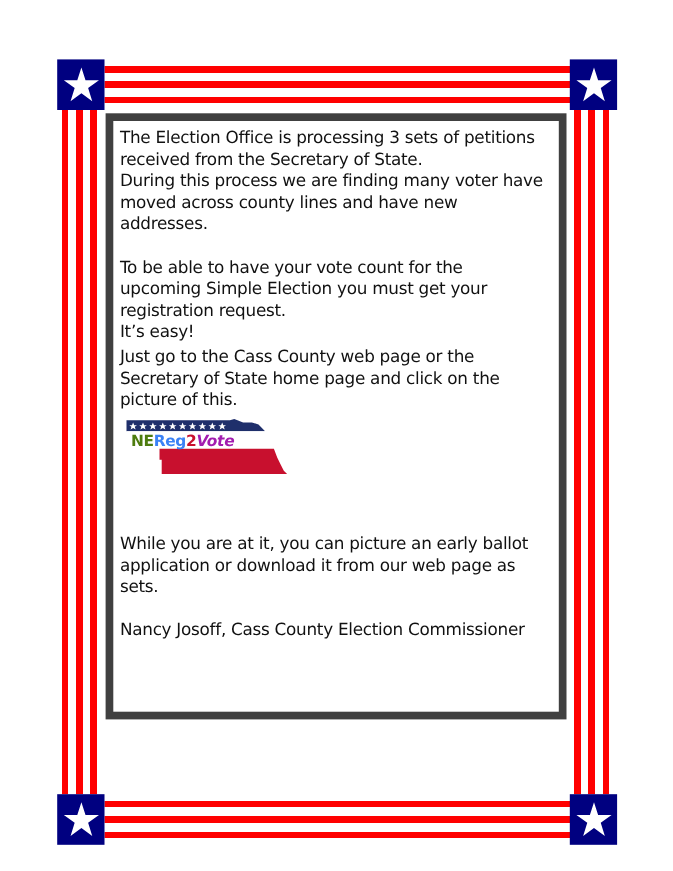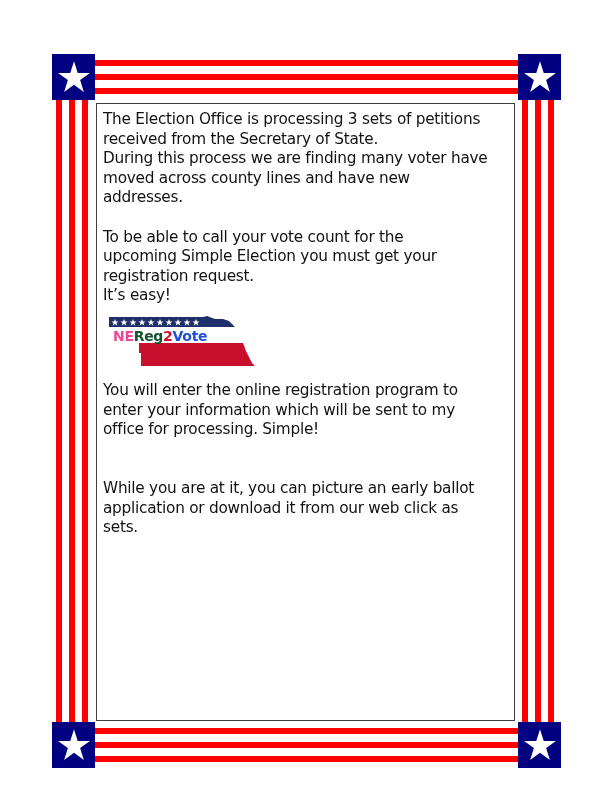--- a/index.html
+++ b/index.html
@@ -73,22 +73,22 @@
     .star-box.tr { left: 518px; top: 54px; }
     .star-box.bl { left: 52px; top: 722px; }
     .star-box.br { left: 518px; top: 722px; }
 
     
     .content-box {
       position: absolute;
       left: 96px;
       top: 103px;
       width: 419px;
-      height: 618px;
-      border: 1px solid #404040;
+      height: 551px;
+      border: 7px solid #404040;
       background: #ffffff;
       box-sizing: border-box;
       padding: 6px 6px 0 6px;
       color: #111111;
       font-family: "DejaVu Sans", sans-serif;
       font-size: 15.3px;
       line-height: 19.6px;
       letter-spacing: -0.25px;
     }
     .para { margin: 0; white-space: pre-line; }
@@ -107,24 +107,24 @@
       position: absolute;
       left: 6px;
       top: 13px;
       font-family: "DejaVu Sans", sans-serif;
       font-weight: bold;
       font-size: 14px;
       letter-spacing: -0.3px;
       line-height: 16px;
       white-space: nowrap;
     }
-    .logo-ne { color: #ec4899; }
-    .logo-reg { color: #14532d; }
+    .logo-ne { color: #4d7c0f; }
+    .logo-reg { color: #3b82f6; }
     .logo-two { color: #c8102e; }
-    .logo-vote { color: #1d4ed8; }
+    .logo-vote { color: #a21caf; font-style: italic; }
   </style>
 </head>
 <body>
 
 <div class="page">
 
   <div class="hband top"></div>
   <div class="hband bottom"></div>
   <div class="vband left"></div>
   <div class="vband right"></div>
@@ -153,27 +153,30 @@
   <div class="content-box">
 
     <p class="para"><span>The Election Office is processing 3 sets of petitions</span>
 <span>received from the Secretary of State.</span>
 <span>During this process we are finding many voter have</span>
 <span>moved across county lines and have new</span>
 <span>addresses.</span></p>
 
     <div class="gap"></div>
 
-    <p class="para"><span>To be able to call your vote count for the</span>
+    <p class="para"><span>To be able to have your vote count for the</span>
 <span>upcoming Simple Election you must get your</span>
 <span>registration request.</span>
 <span>It’s easy!</span></p>
 
     <div class="gap-small"></div>
 
+    <p class="para"><span>Just go to the Cass County web page or the</span>
+<span>Secretary of State home page and click on the</span>
+<span>picture of this.</span></p>
 
     <div class="logo">
       <svg width="152" height="52" viewBox="0 0 152 52">
 
         <path d="M2,2 L96,2 L100,1 L108,4 L116,4 L122,6 L126,10 L128,12 L2,12 Z" fill="#1f2f6b"></path>
 
         <path d="M2,12 L128,12 L132,18 L134,24 L136,28 L2,28 Z" fill="#ffffff"></path>
 
         <path d="M32,28 L136,28 L139,36 L142,42 L145,48 L148,51 L34,51 L34,38 L32,38 Z" fill="#c8102e"></path>
         <path d="M2,28 L32,28 L32,30 L2,30 Z" fill="#c8102e" opacity="0.0"></path>
@@ -187,30 +190,28 @@
           <polygon points="53,4 54,6.5 56.5,6.5 54.5,8 55.3,10.5 53,9 50.7,10.5 51.5,8 49.5,6.5 52,6.5"></polygon>
           <polygon points="62,4 63,6.5 65.5,6.5 63.5,8 64.3,10.5 62,9 59.7,10.5 60.5,8 58.5,6.5 61,6.5"></polygon>
           <polygon points="71,4 72,6.5 74.5,6.5 72.5,8 73.3,10.5 71,9 68.7,10.5 69.5,8 67.5,6.5 70,6.5"></polygon>
           <polygon points="80,4 81,6.5 83.5,6.5 81.5,8 82.3,10.5 80,9 77.7,10.5 78.5,8 76.5,6.5 79,6.5"></polygon>
           <polygon points="89,4 90,6.5 92.5,6.5 90.5,8 91.3,10.5 89,9 86.7,10.5 87.5,8 85.5,6.5 88,6.5"></polygon>
         </g>
       </svg>
       <div class="logo-text"><span class="logo-ne">NE</span><span class="logo-reg">Reg</span><span class="logo-two">2</span><span class="logo-vote">Vote</span></div>
     </div>
 
-    <p class="para"><span>You will enter the online registration program to</span>
-<span>enter your information which will be sent to my</span>
-<span>office for processing. Simple!</span></p>
 
     <div class="gap"></div>
 
 
     <div class="gap"></div>
 
     <p class="para"><span>While you are at it, you can picture an early ballot</span>
-<span>application or download it from our web click as</span>
+<span>application or download it from our web page as</span>
 <span>sets.</span></p>
 
     <div class="gap"></div>
 
+    <p class="para"><span>Nancy Josoff, Cass County Election Commissioner</span></p>
 
   </div>
 </div>
 
 </body></html>

